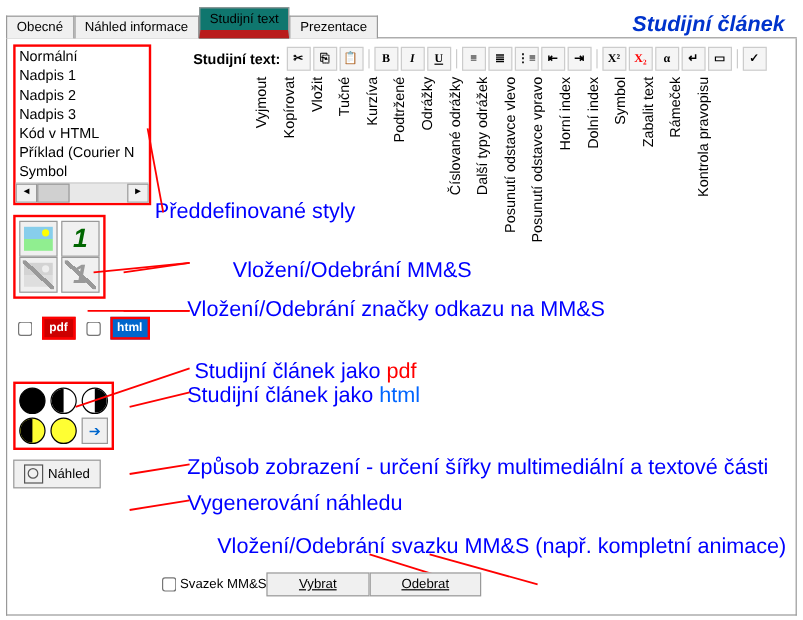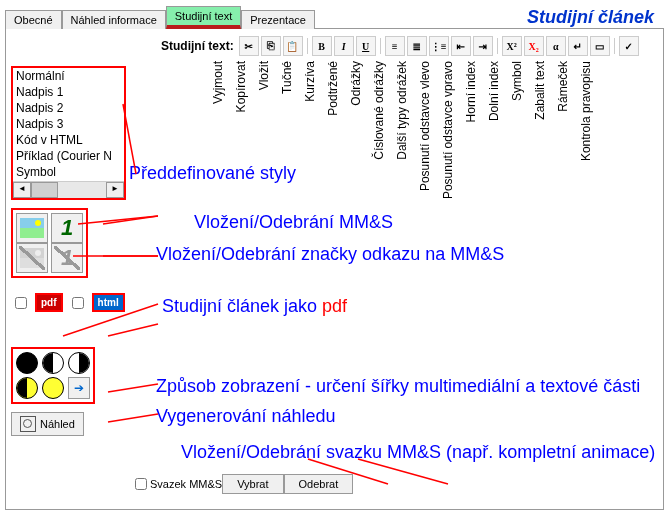--- a/index.html
+++ b/index.html
@@ -21,42 +21,41 @@
     border: 1px solid #999;
     border-bottom: none;
     background: #f0f0f0;
     margin-right: 0px;
     font-size: 11px;
     cursor: pointer;
     position: relative;
     top: 1px;
   }
   .tab.active {
-    background: #86efac;
-    border-bottom: 4px solid #b91c1c;
+    background: #0f766e;
+    border-bottom: 7px solid #b91c1c;
   }
   .title-right {
     margin-left: auto;
     font-style: italic;
     font-weight: bold;
     color: #0033cc;
     font-size: 18px;
     padding-right: 10px;
   }
   .content {
     display: flex;
     border: 1px solid #999;
     border-top: none;
     padding: 5px;
     min-height: 470px;
   }
   .left-panel {
     width: 115px;
     flex-shrink: 0;
-    margin-top: 32px;
   }
   .right-panel {
     flex: 1;
     position: relative;
     padding-left: 5px;
   }
   .style-list {
     border: 2px solid red;
     background: #fff;
     height: 130px;
@@ -232,23 +231,24 @@
     display: flex;
     align-items: center;
     gap: 0;
     position: absolute;
     bottom: 10px;
     left: 5px;
   }
   .win-btn {
     border: 1px solid #999;
     background: #f0f0f0;
-    padding: 3px 14px;
+    padding: 3px 26px;
     font-size: 11px;
     cursor: pointer;
+    text-decoration: underline;
   }
   .img-icon {
     width:24px;height:20px;
     background: linear-gradient(to bottom, #87ceeb 50%, #90ee90 50%);
     position:relative;
   }
   .img-icon::after{content:'';position:absolute;top:2px;right:3px;width:6px;height:6px;background:#ffff00;border-radius:50%;}
   .one-icon{font-size:22px;font-weight:bold;color:#006600;font-style:italic;}
   .mm-strike{position:relative;}
   .mm-strike::after{content:'';position:absolute;left:2px;top:2px;right:2px;bottom:2px;background:linear-gradient(to top right, transparent 45%, #999 45%, #999 55%, transparent 55%);}
@@ -413,20 +413,23 @@
       <span class="vlabel">Rámeček</span>
       <span class="vlabel">Kontrola pravopisu</span>
     </div>
 
     <div class="annotation" style="left:3px; top:132px; line-height:14px;">Předdefinované styly</div>
     <div class="annotation" style="left:30px; top:178px;margin-left:38px;">Vložení/Odebrání MM&amp;S</div>
     <div class="annotation" style="left:30px; top:213px; line-height:14px;">Vložení/Odebrání značky odkazu na MM&amp;S</div>
     <div class="annotation" style="left:36px; top:262px;">
       <span>Studijní článek jako </span><span class="ann-red">pdf</span>
     </div>
+    <div class="annotation" style="left:30px; top:282px;">
+      <span>Studijní článek jako </span><span style="color:#0066ff">html</span>
+    </div>
     <div class="annotation" style="left:30px; top:342px;">Způsob zobrazení - určení šířky multimediální a textové části</div>
     <div class="annotation" style="left:30px; top:372px;">Vygenerování náhledu</div>
     <div class="annotation" style="left:55px; top:408px;">Vložení/Odebrání svazku MM&amp;S (např. kompletní animace)</div>
 
     <svg class="redline" style="left:-118px;top:0" width="650" height="470">
       <g stroke="red" stroke-width="1.5" fill="none">
         <line x1="115" y1="70" x2="128" y2="140"></line>
         <line x1="70" y1="190" x2="150" y2="182"></line>
         <line x1="95" y1="190" x2="150" y2="182"></line>
         <line x1="65" y1="222" x2="150" y2="222"></line>

